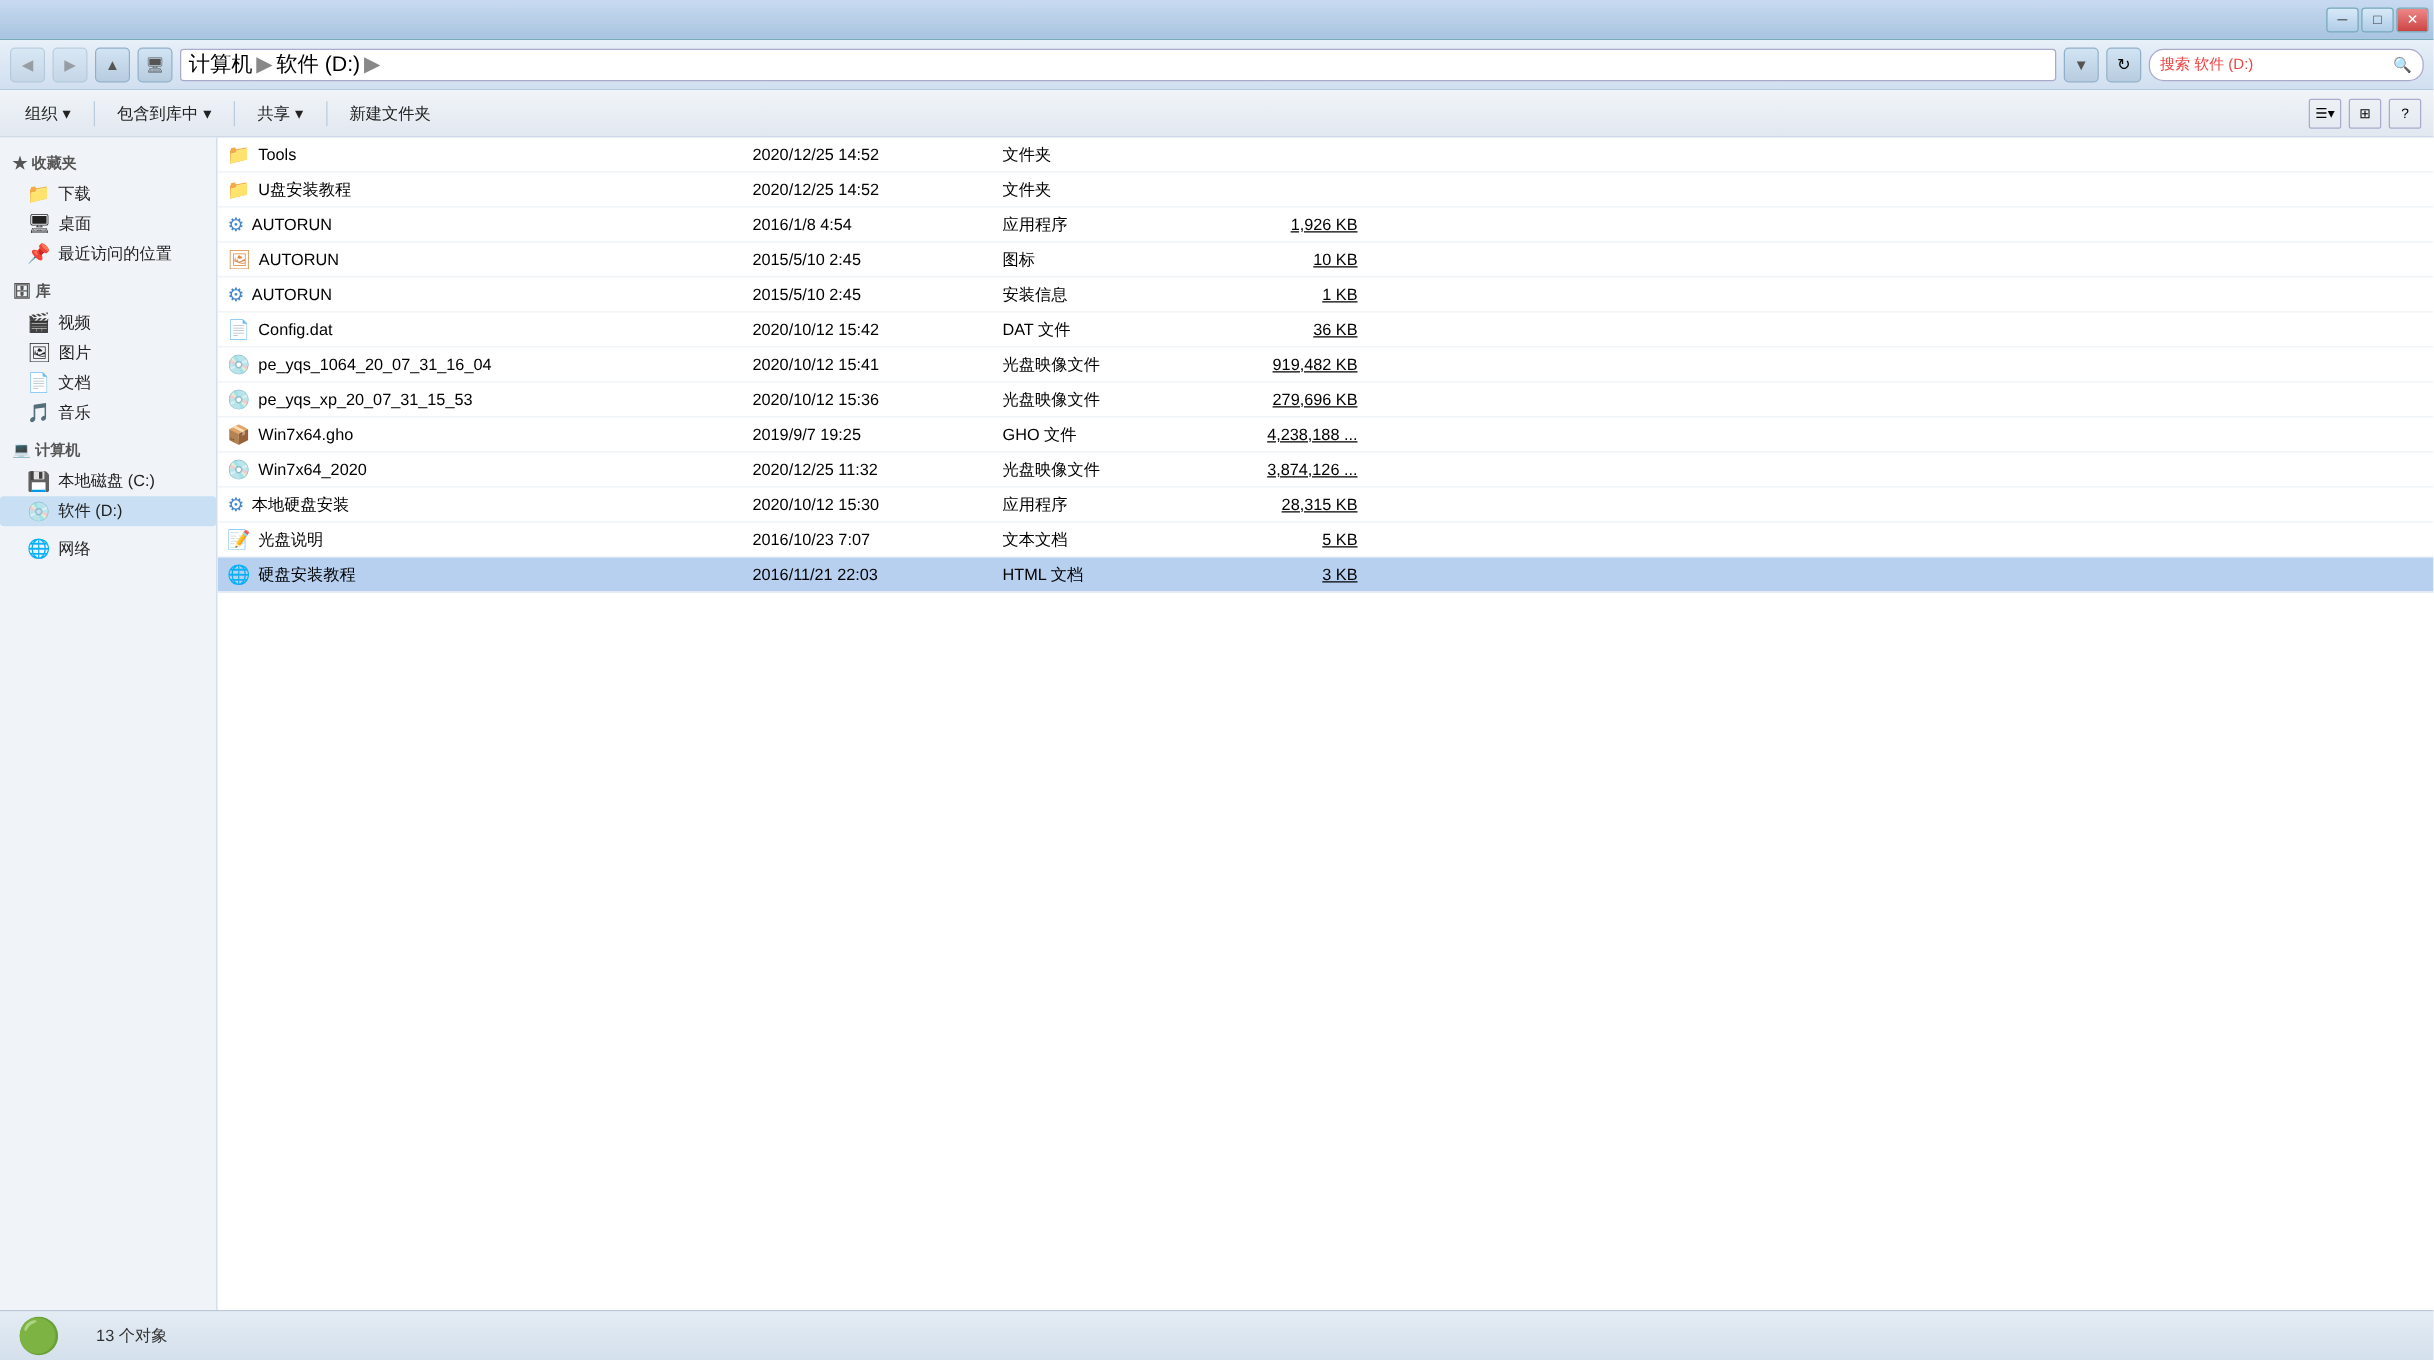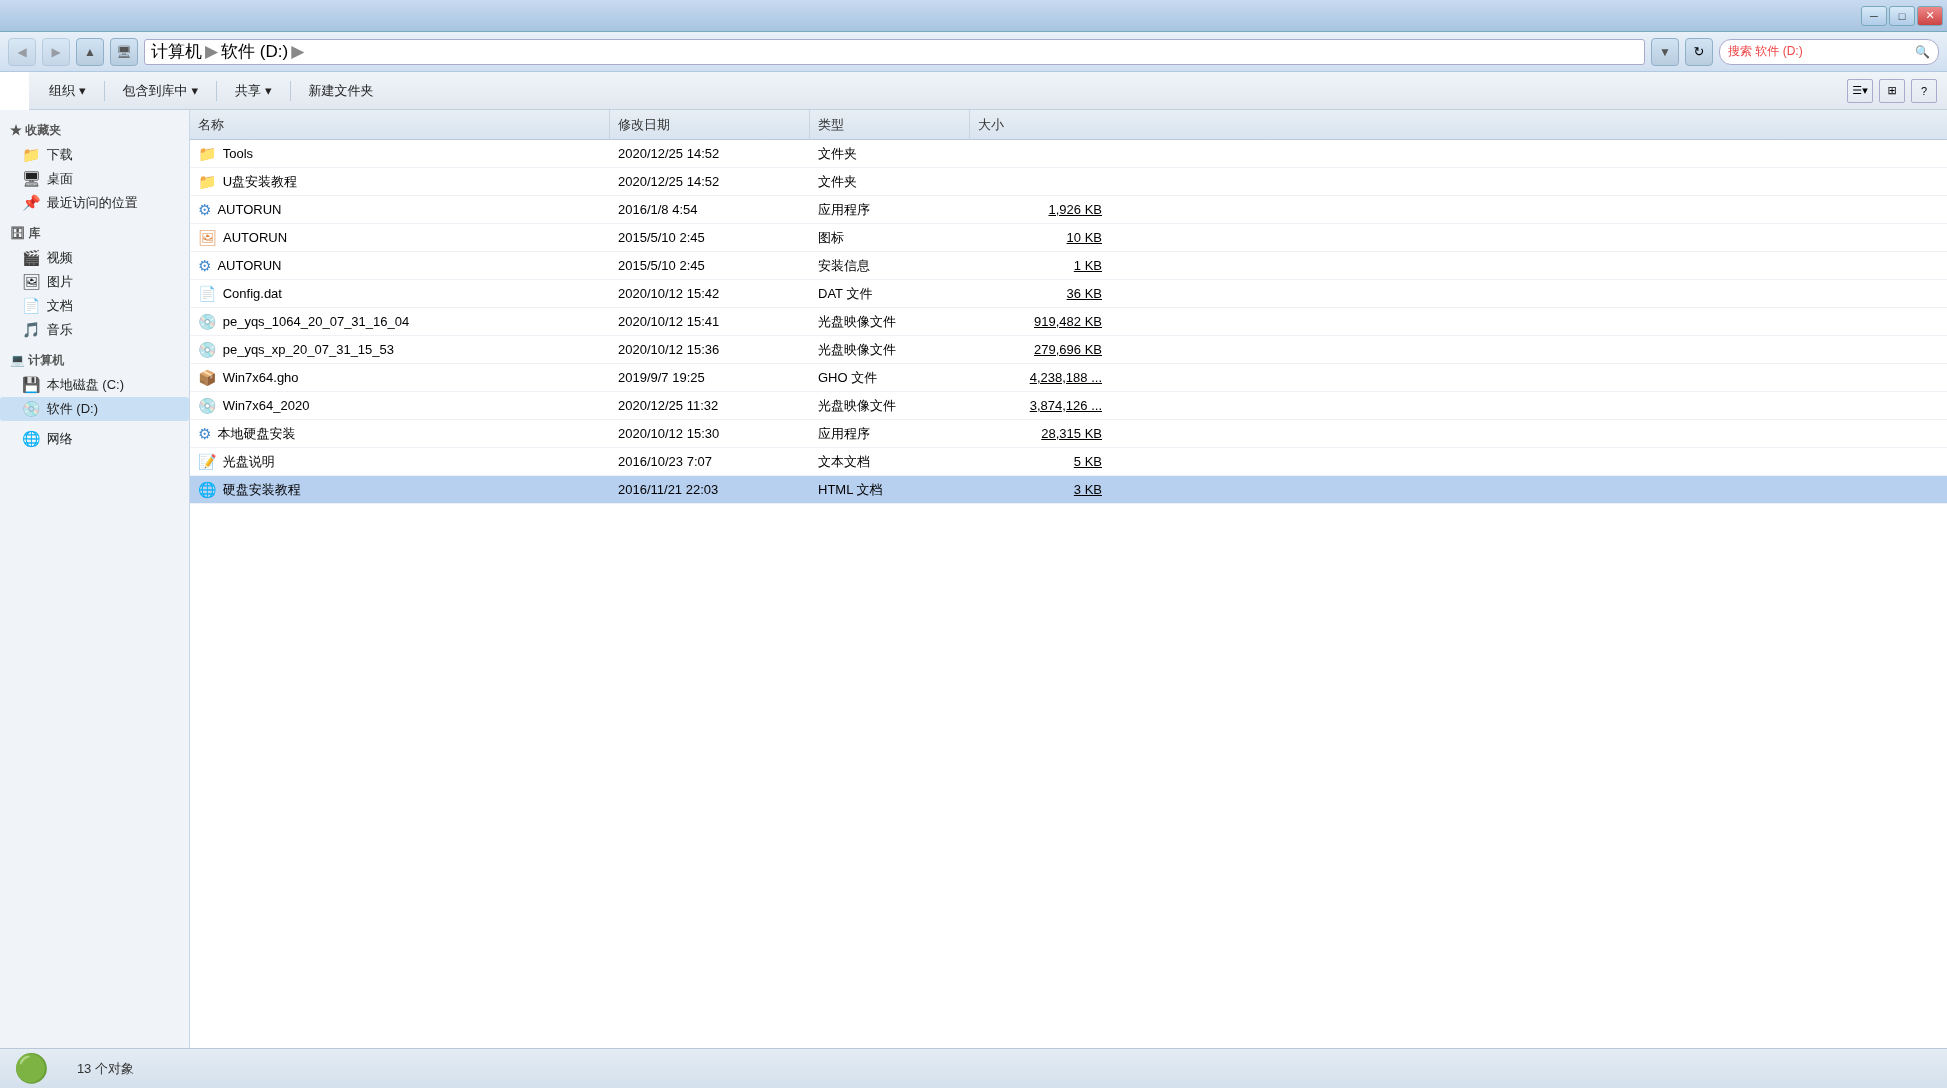--- a/index.html
+++ b/index.html
@@ -92,21 +92,20 @@
 
     
     .toolbar {
       height: 38px;
       background: linear-gradient(to bottom, #f0f4f8, #e2e8f0);
       display: flex;
       align-items: center;
       padding: 0 10px;
       border-bottom: 1px solid #c0d0e0;
       gap: 4px;
-      margin-left: 29px;
     }
     .toolbar-btn {
       height: 28px;
       padding: 0 10px;
       background: transparent;
       border: none;
       border-radius: 3px;
       cursor: pointer;
       font-size: 13px;
       display: flex; align-items: center; gap: 4px;
@@ -125,21 +124,21 @@
     }
 
     
     .main-layout {
       display: flex;
       height: calc(1088px - 32px - 40px - 38px - 40px);
     }
 
     
     .sidebar {
-      width: 190px;
+      width: 174px;
       background: #f0f4f8;
       border-right: 1px solid #c8d8e8;
       overflow-y: auto;
       padding: 8px 0;
     }
     .sidebar-section { margin-bottom: 6px; }
     .sidebar-header {
       display: flex; align-items: center;
       padding: 4px 10px;
       font-size: 12px; font-weight: bold; color: #555;
@@ -338,26 +337,20 @@
       <div class="sidebar-section">
         <div class="sidebar-item">
           <span class="icon">🌐</span>
           <span class="sidebar-item-label">网络</span>
         </div>
       </div>
     </div>
 
   <div class="file-area">
 
-    <div class="column-header" id="col-header-container">
-        <div class="col-hdr">名称</div>
-        <div class="col-hdr">修改日期</div>
-        <div class="col-hdr">类型</div>
-        <div class="col-hdr">大小</div>
-      </div>
 
     <div class="file-list" id="file-list-container">
         <div class="file-row">
     <div class="file-cell">
       <span class="file-icon folder-icon">📁</span>
       <span>Tools</span>
     </div>
     <div class="file-cell">2020/12/25 14:52</div>
     <div class="file-cell">文件夹</div>
     <div class="file-cell right"></div>

